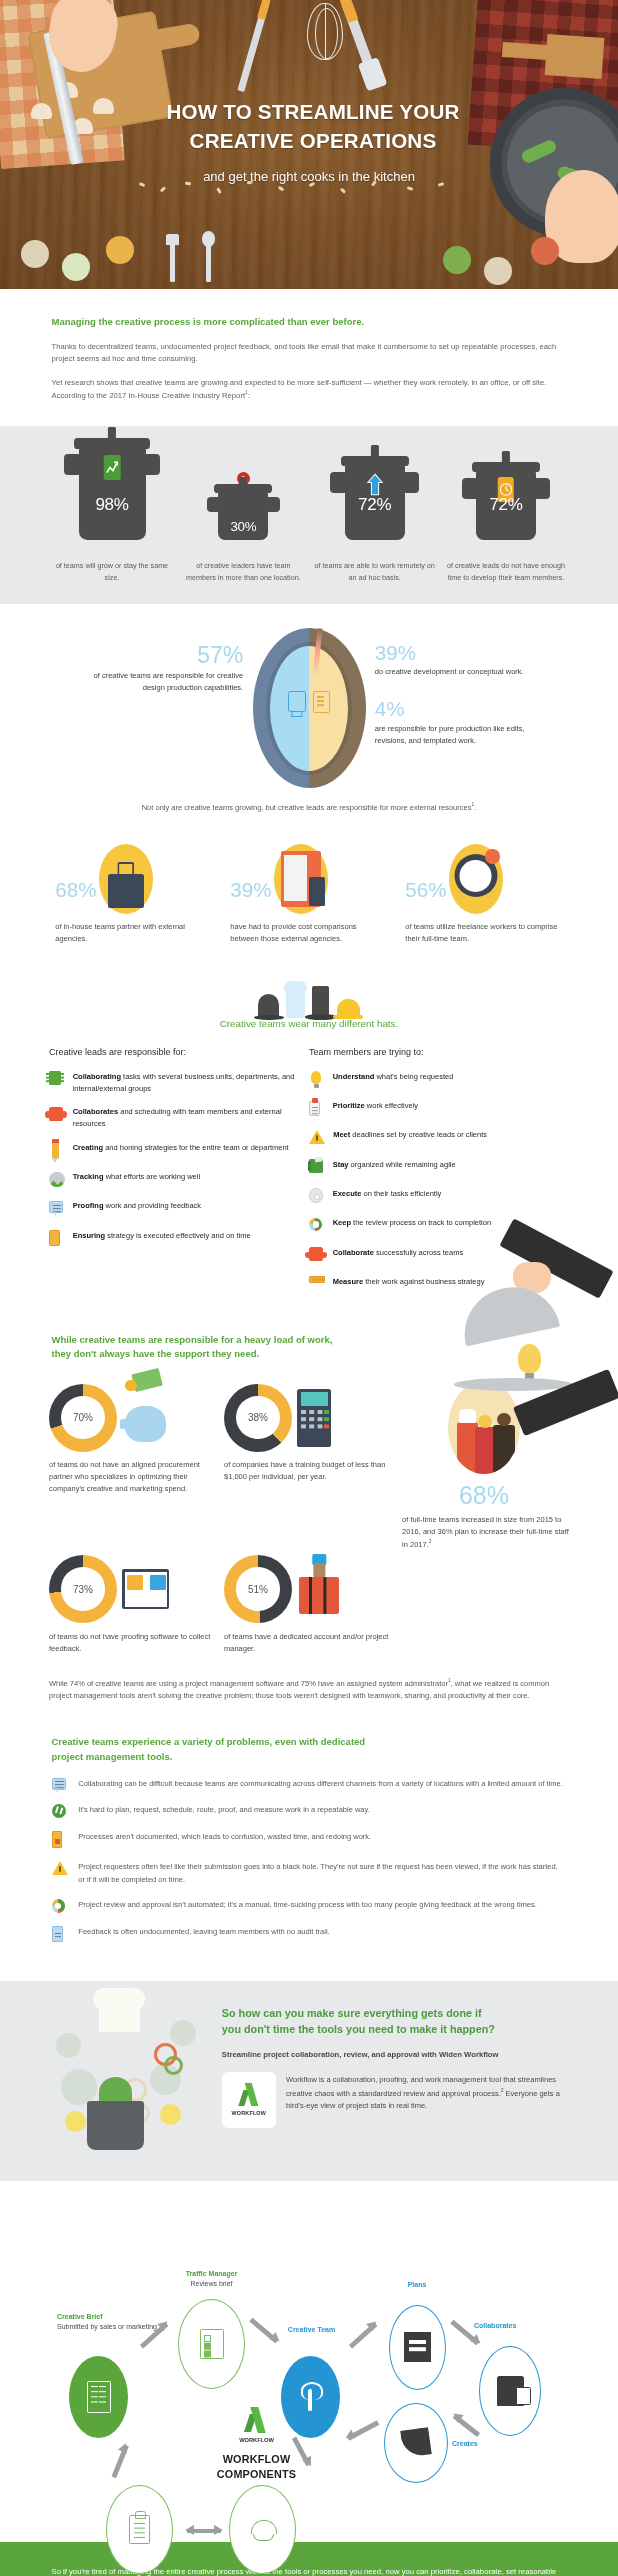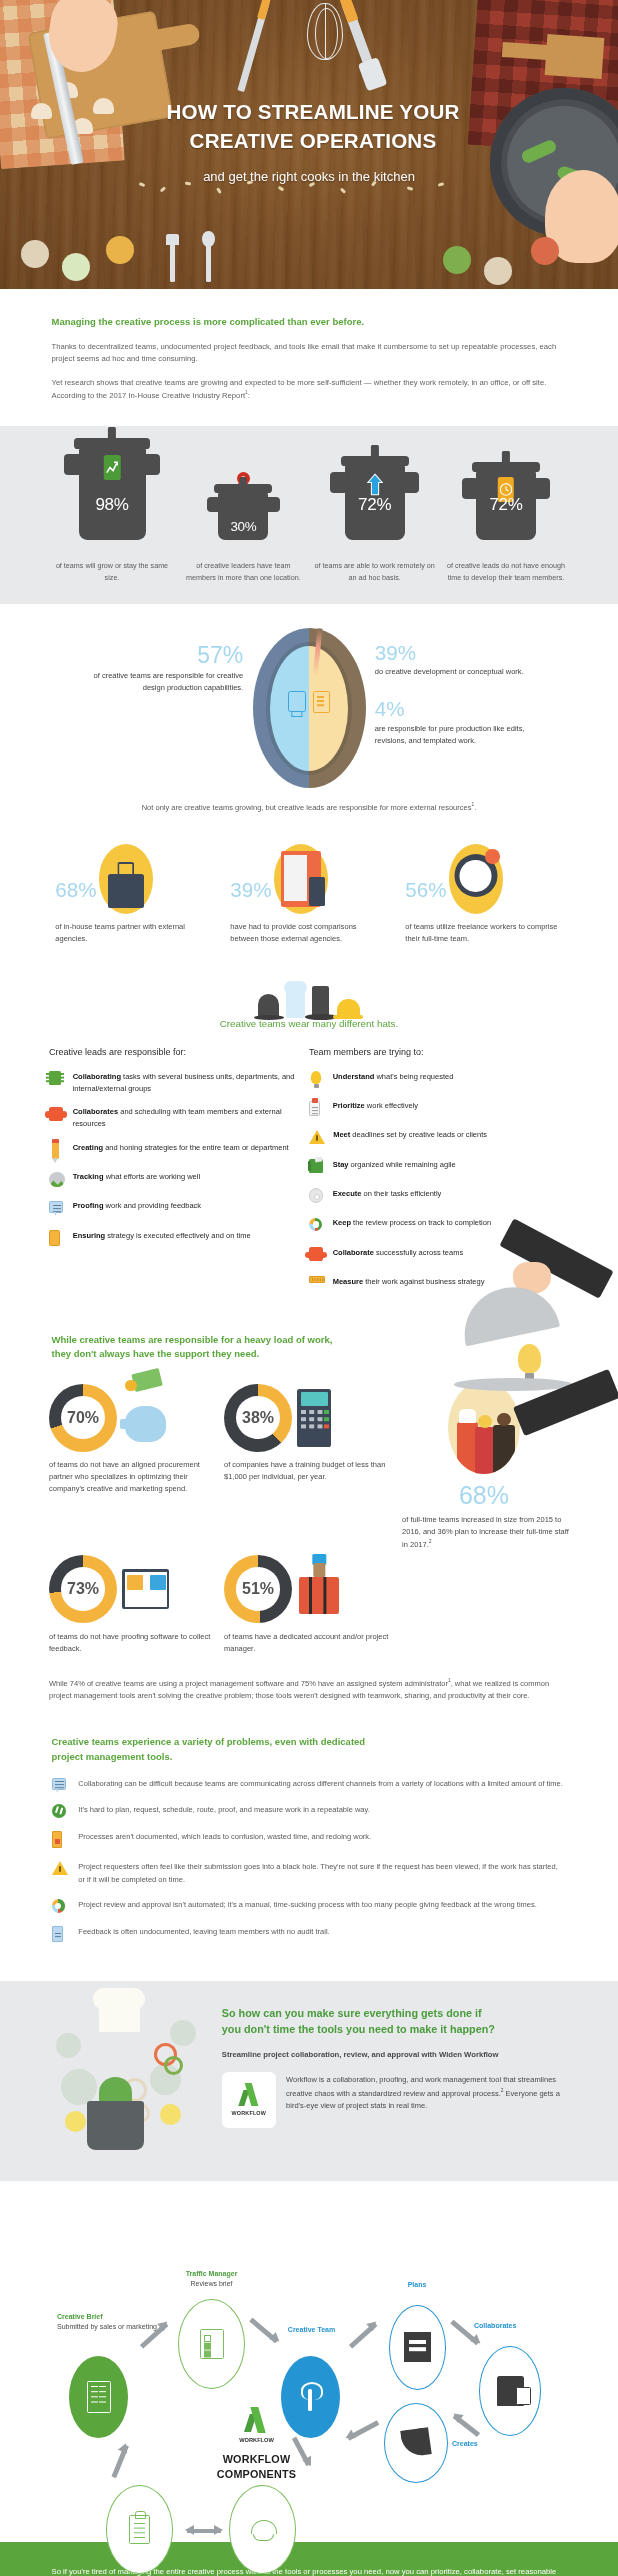--- a/index.html
+++ b/index.html
@@ -253,21 +253,21 @@
   .lamp{position:absolute;right:72px;top:101px;width:23px;height:29px;background:#f6d25c;border-radius:50% 50% 40% 40%;}
   .lamp:after{content:'';position:absolute;left:6.7px;bottom:-9.3px;width:9.3px;height:9.3px;background:#9a9a9a;border-radius:1px;}
   .tray{position:absolute;right:41px;top:135px;width:118px;height:13.4px;background:#c6cacd;border-radius:50%;}
   .arm2{position:absolute;right:-5.2px;top:144px;width:103px;height:31px;background:#2f2f2f;transform:rotate(-22deg);border-radius:3.1px;}
 
   .donut-grid { display:flex; flex-wrap:wrap; width:520px; margin:17.5px auto 0;}
   .dcell { width:175px; margin-bottom:18.5px; }
   .dtop { display:flex; align-items:center; gap:5.2px; height:77px;}
   .donut { width:68px; height:68px; border-radius:50%; position:relative; flex:0 0 68px;}
   .donut .hole { position:absolute; inset:12.4px; border-radius:50%; background:#ffffff; display:flex; align-items:center; justify-content:center;
-                 font-size:16px; color:#555555;font-weight:bold;}
+                 font-size:10px; color:#555555;}
   .dcap { font-size:7.5px; line-height:1.62; color:#4b4b4b; margin-top:3.1px;}
   .piggy{width:41px;height:36px;background:#a9d4ee;border-radius:45% 45% 40% 40%;position:relative;}
   .piggy:after{content:'';position:absolute;left:-5.2px;top:13.4px;width:11.3px;height:9.3px;background:#a9d4ee;border-radius:2.1px;}
   .bills{position:absolute;left:11.3px;top:-18.5px;width:28px;height:17.5px;background:#7fc062;border-radius:1.5px;transform:rotate(-14deg);}
   .coin{position:absolute;left:3.1px;top:-9.3px;width:11.3px;height:11.3px;border-radius:50%;background:#f1b52d;}
   .calc2{width:34px;height:58px;background:#3c4757;border-radius:2.6px;position:relative;}
   .calc2:before{content:'';position:absolute;left:3.6px;top:3.6px;width:27px;height:13.4px;background:#57c6c2;border-radius:1px;}
   .calc2:after{content:'';position:absolute;left:3.6px;top:21.6px;width:5.2px;height:4.1px;background:#b9bfc6;
      box-shadow:8.2px 0 0 #b9bfc6,16.5px 0 0 #b9bfc6,0 7.2px 0 #b9bfc6,8.2px 7.2px 0 #b9bfc6,16.5px 7.2px 0 #b9bfc6,0 14.4px 0 #b9bfc6,8.2px 14.4px 0 #b9bfc6,16.5px 14.4px 0 #b9bfc6,23px 0 0 #4caf50,23px 7.2px 0 #4caf50,23px 14.4px 0 #e3573a;}
   .tabletpc{width:47px;height:40px;background:#3c4757;border-radius:2.1px;position:relative;}

